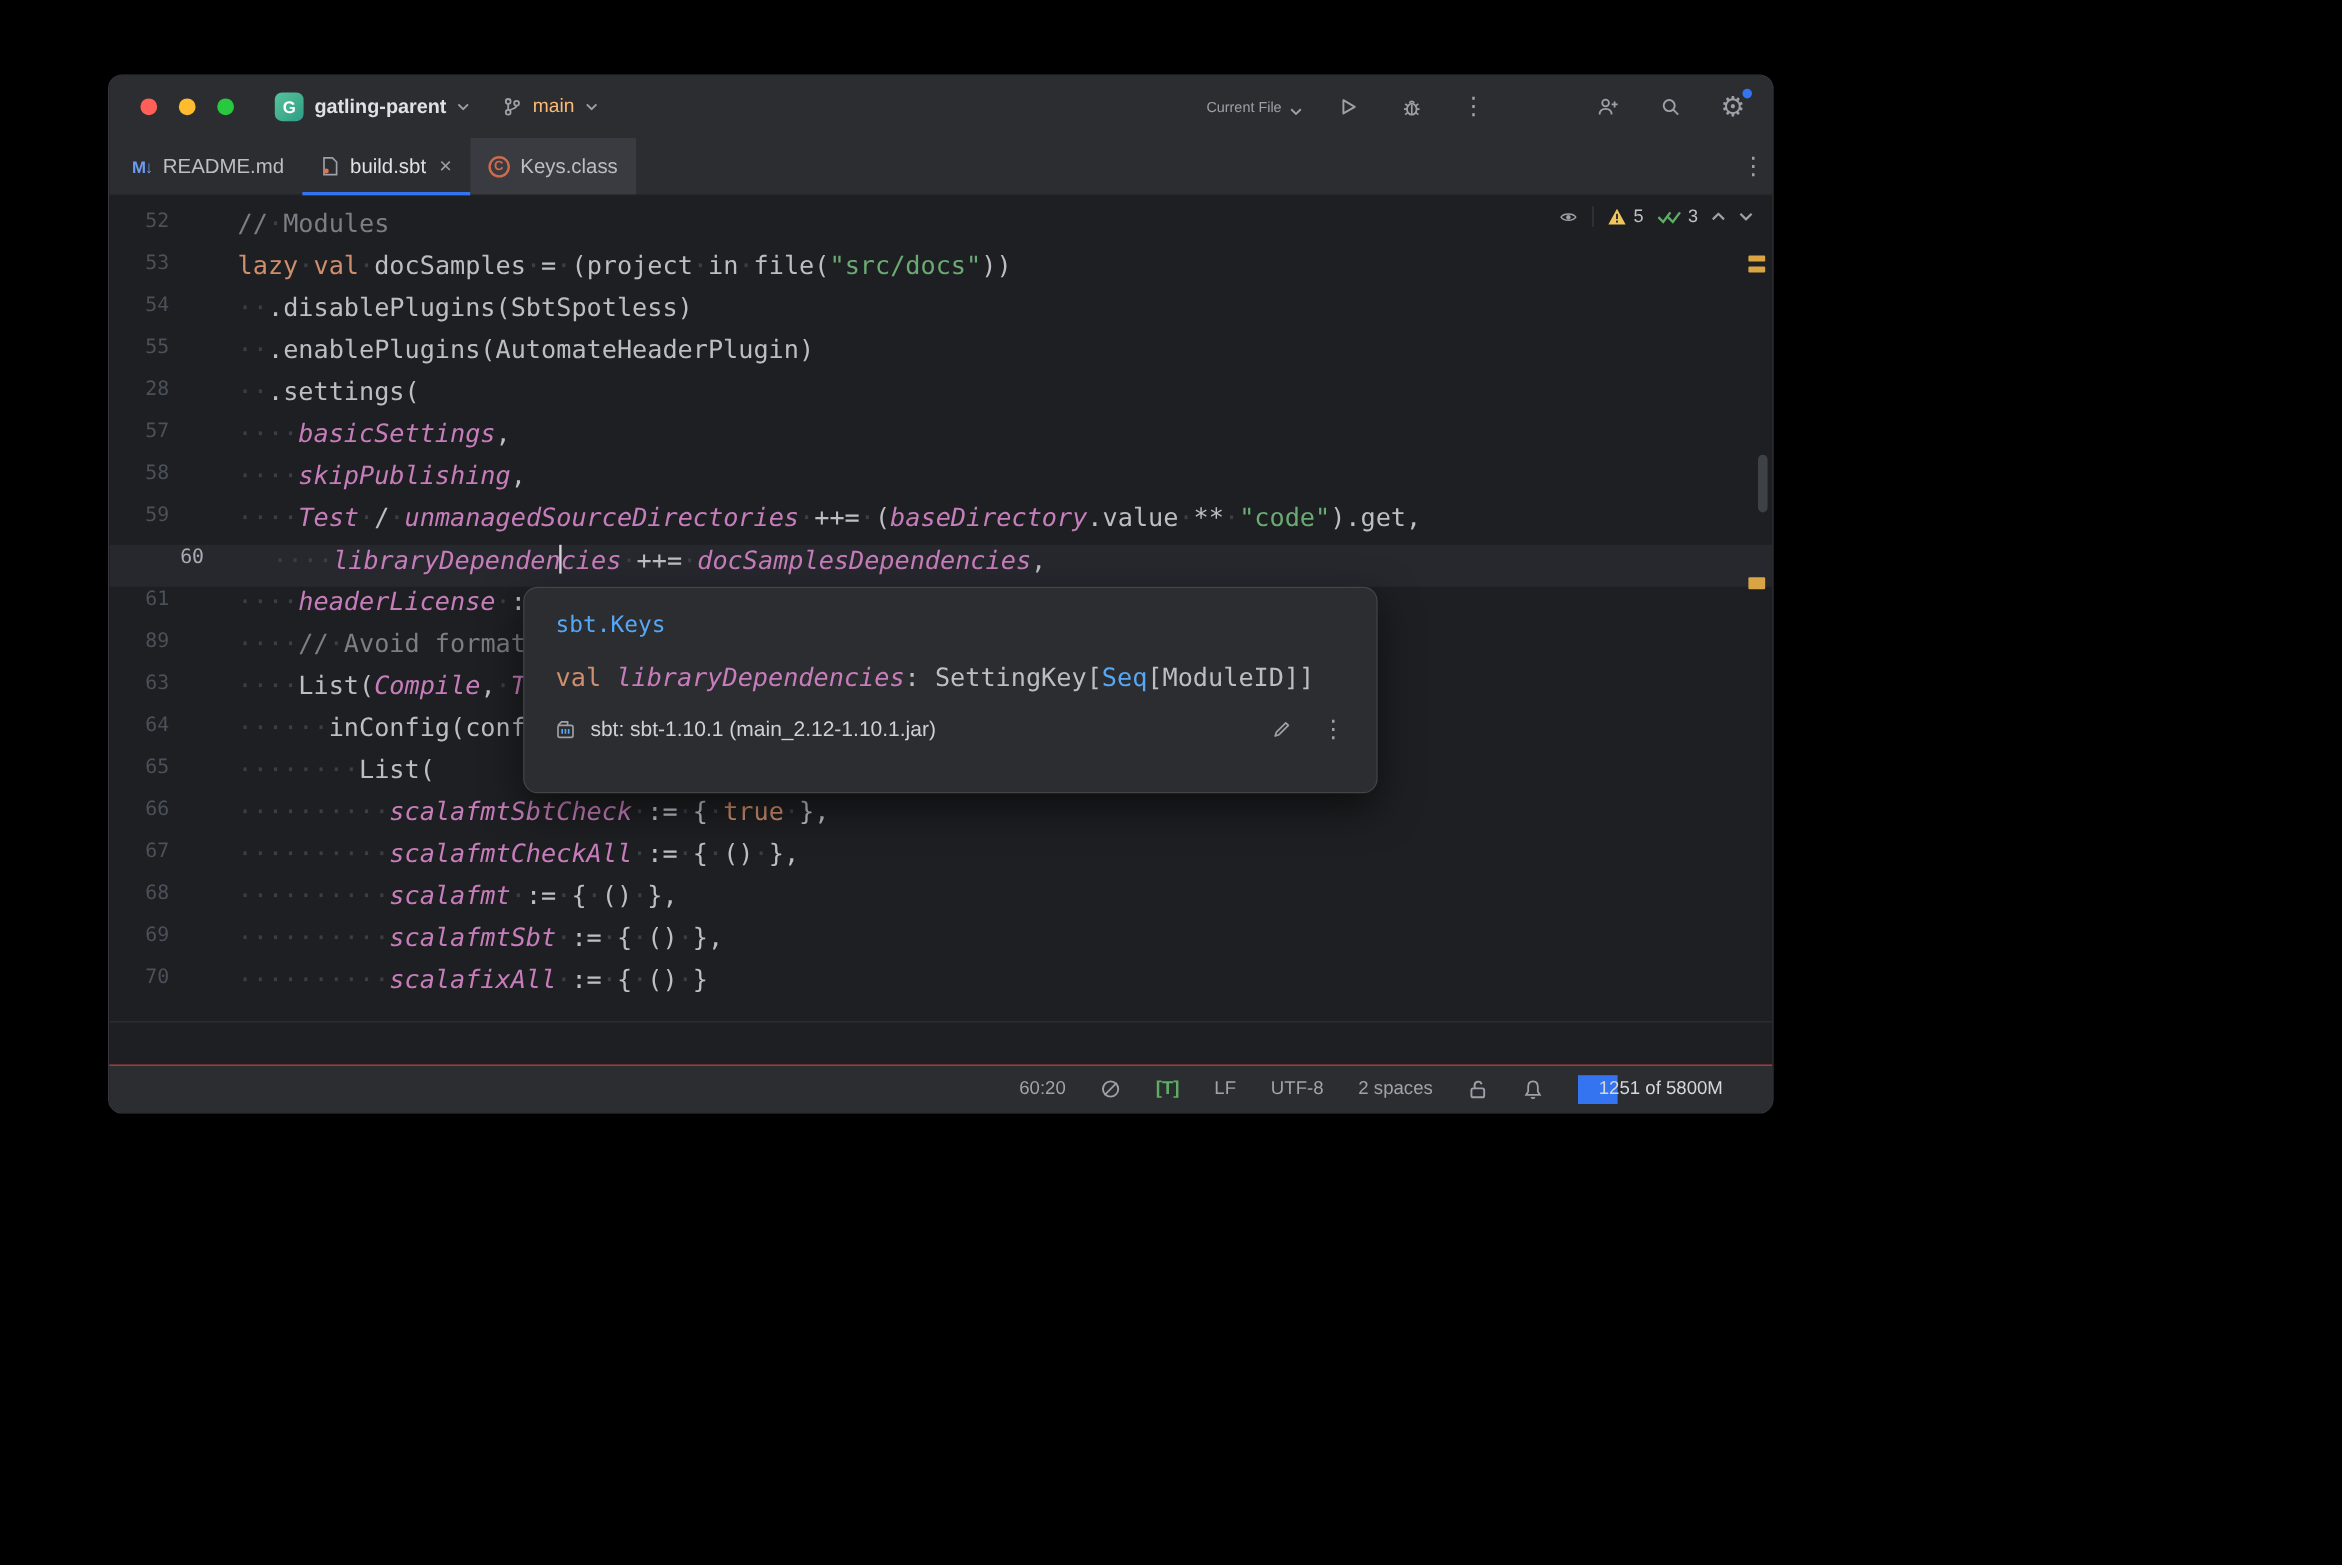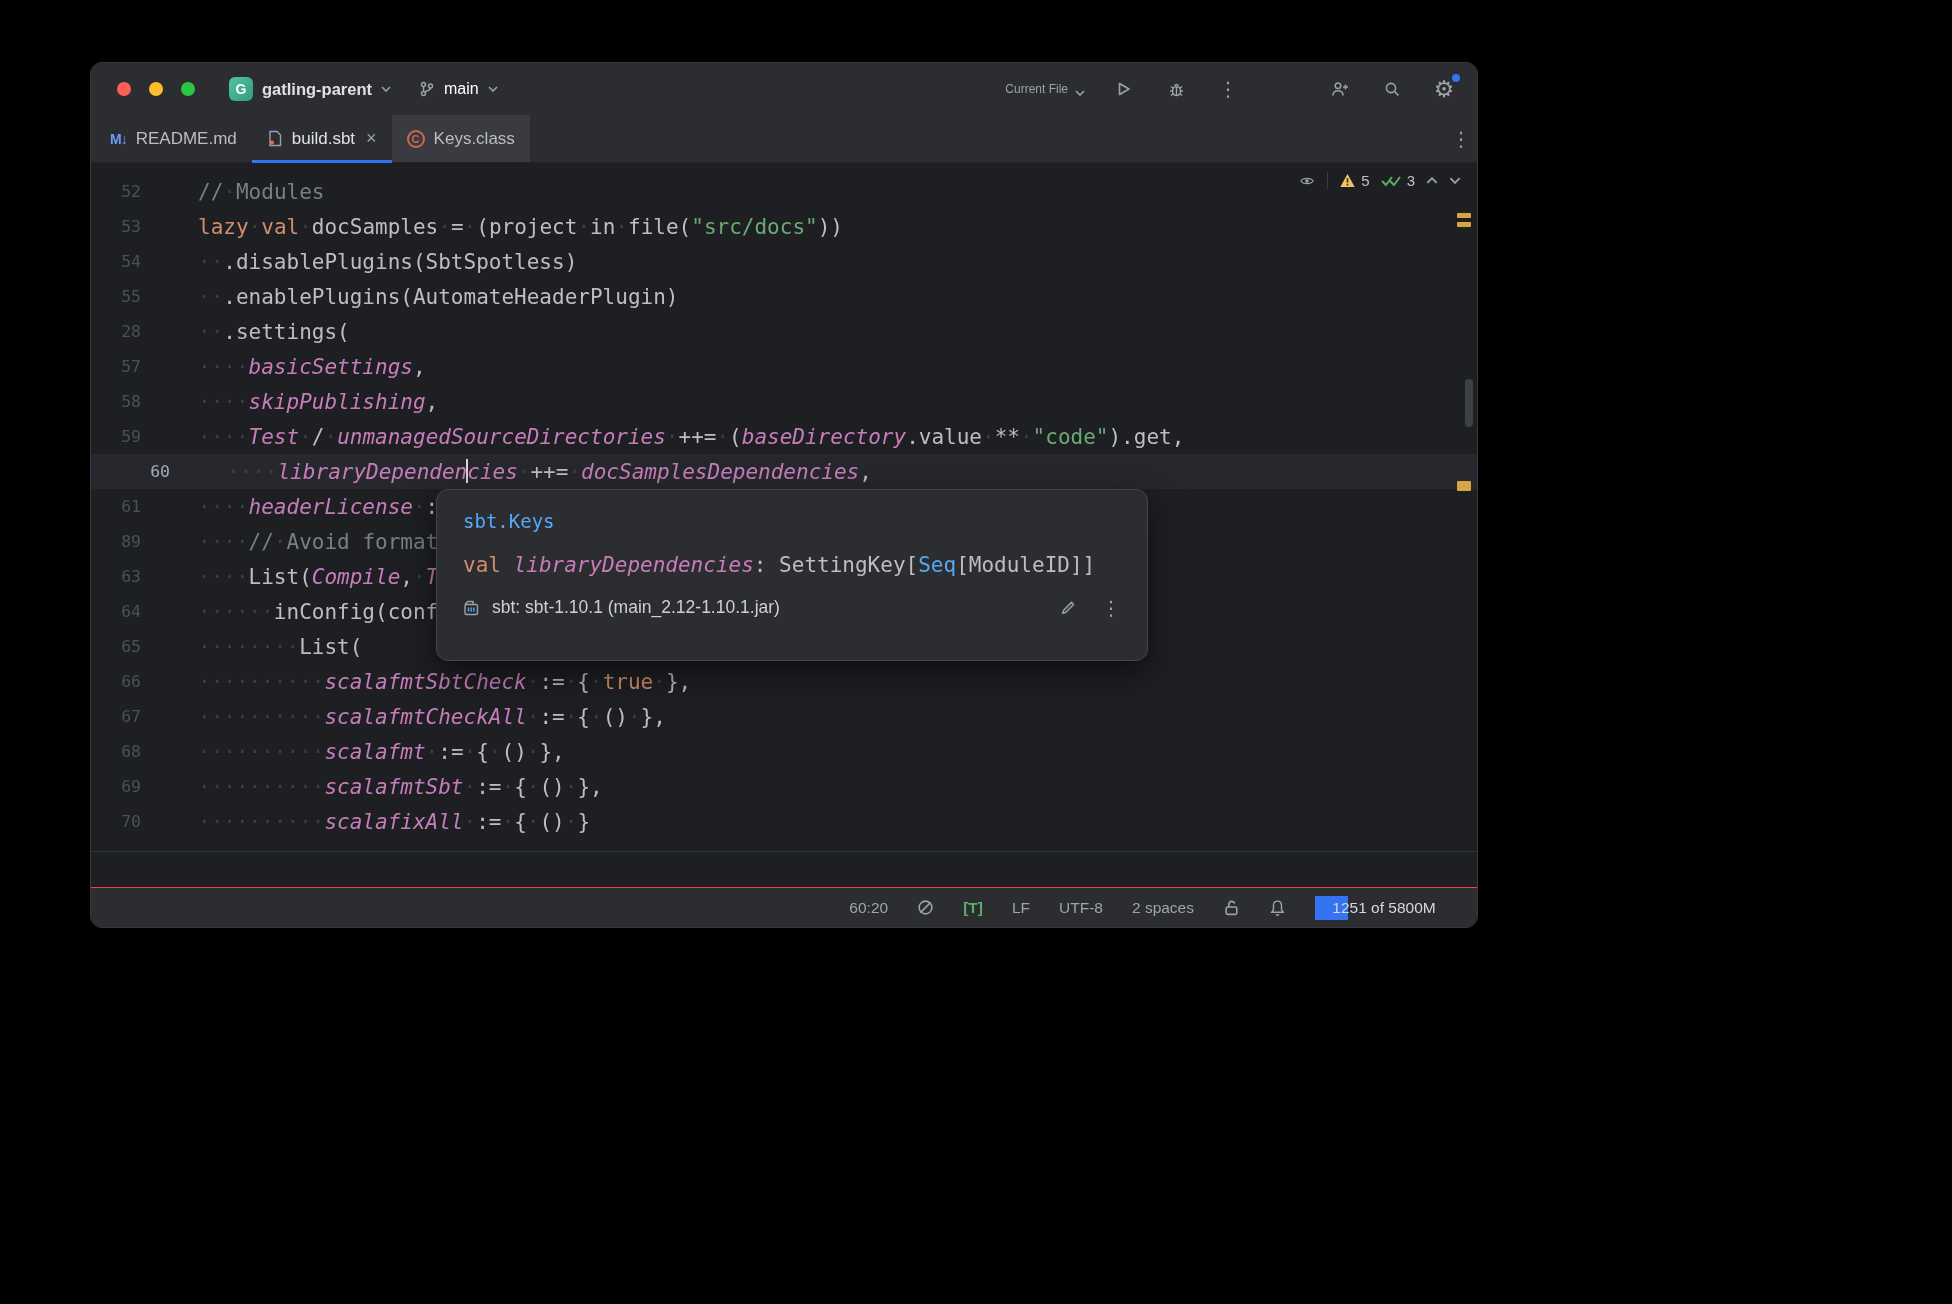--- a/index.html
+++ b/index.html
@@ -14,21 +14,21 @@
 
   
   .header { height:52px; flex:none; background:#2b2d30; display:flex; align-items:center; padding:0 20px 0 16px; }
   .traffic { display:flex; gap:18px; margin-left:10px; }
   .light { width:14px; height:14px; border-radius:50%; }
   .light.red{background:#ff5f57}.light.yellow{background:#febc2e}.light.green{background:#28c840}
   .widget { display:flex; align-items:center; gap:9px; color:#dfe1e5; cursor:default; }
   .proj { margin-left:34px; font-size:16.5px; font-weight:600; }
   .proj-badge { width:24px; height:24px; border-radius:6px; background:linear-gradient(135deg,#57c29a,#2f9d86);
     color:#fff; font-size:14px; font-weight:700; display:grid; place-items:center; }
-  .branch { margin-left:28px; font-size:16px; color:#ffffff; font-weight:400; }
+  .branch { margin-left:28px; font-size:16px; color:#fdba74; font-weight:400; }
   .hright { margin-left:auto; display:flex; align-items:center; gap:26px; }
   .runcfg { color:#9da0a8; font-size:12px; display:flex; align-items:flex-end; gap:7px; }
   .icon-btn { display:grid; place-items:center; width:26px; height:26px; color:#9da0a8; }
   .kebab { font-size:20px; color:#9da0a8; line-height:1; }
   .gear { position:relative; font-size:23px; color:#9da0a8; line-height:1; }
   .gear-dot { position:absolute; top:-2px; right:-3px; width:8px; height:8px; border-radius:50%; background:var(--c-accent,#3574f0); }
   .hspacer { width:34px; }
 
   
   .tabbar { height:48px; flex:none; background:#2b2d30; display:flex; align-items:stretch; border-bottom:1px solid #222428; }
@@ -40,21 +40,21 @@
   .md-icon { color:#6e9bf5; font-weight:700; font-size:14px; letter-spacing:-1px; }
   .class-icon { width:18px; height:18px; border:2px solid #cf6b4d; border-radius:50%; color:#cf6b4d;
     font-size:11px; font-weight:700; display:grid; place-items:center; }
   .tab-close { color:#9da0a8; font-size:18px; margin-left:2px; }
   .tab-overflow { margin-left:auto; align-self:center; padding-right:20px; }
 
   
   .editor { position:relative; flex:1; background:#1e1f22; overflow:hidden;
     font-family:"DejaVu Sans Mono", monospace; font-size:21px; }
   .code-lines { padding-top:11px; }
-  .code-row { display:flex; align-items:center; height:35px; white-space:pre; }
+  .code-row { display:flex; align-items:flex-start; height:35px; white-space:pre; }
   .code-row.current { background:#26282e; }
   .ln { width:50px; flex:none; text-align:right; color:#4b5059; font-size:16.5px; }
   .code-row.current .ln { color:#a8abb3;margin-left:29px; }
   .code-text { margin-left:57px; }
   .sg-kw { color:var(--c-kw,#cf8e6d); }
   .sg-fld { color:var(--c-field,#c77dbb); font-style:italic; }
   .sg-str { color:var(--c-string,#6aab73); }
   .sg-cm { color:var(--c-comment,#7a7e85); }
   .sg-id { color:var(--c-plain,#bcbec4); }
   .sg-it { color:var(--c-plain,#bcbec4); }

